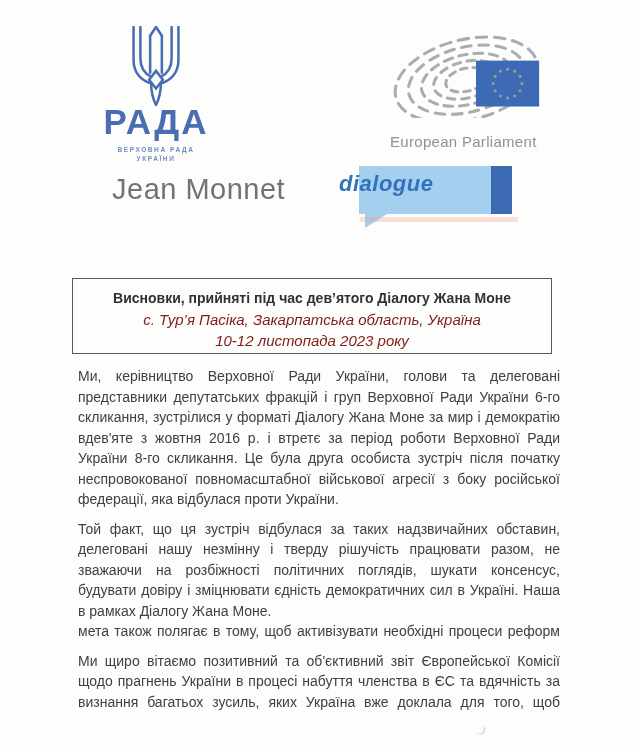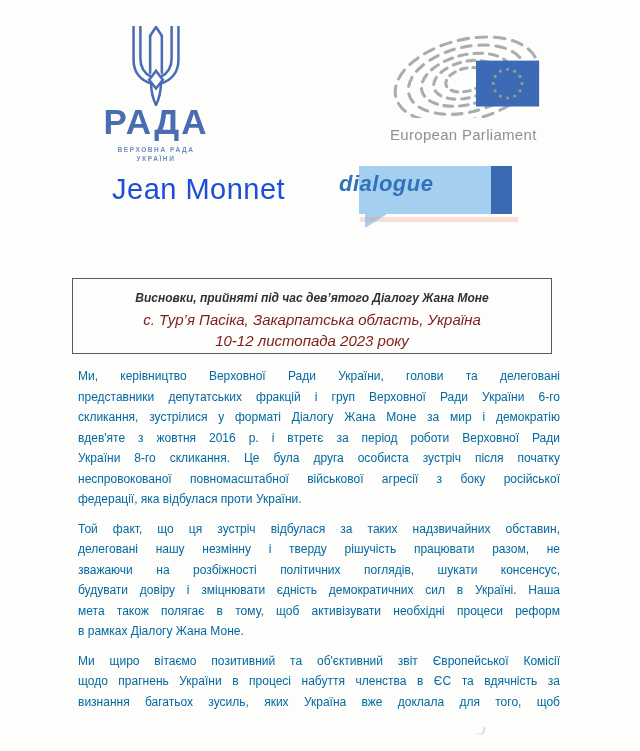--- a/index.html
+++ b/index.html
@@ -19,21 +19,21 @@
     color:#4a6db2;
   }
   .rada-subtitle{
     margin-top:4px;
     font-size:6.5px;letter-spacing:1.6px;line-height:8.5px;
     color:#6f8cc0;font-weight:bold;
   }
   
   .ep-logo{position:absolute;left:388px;top:30px;width:180px;}
   .ep-label{
-    margin-top:4px;margin-left:2px;
+    margin-top:11px;margin-left:2px;
     font-size:15px;color:#8e9296;letter-spacing:0.3px;
   }
   
   .jm-banner{position:absolute;left:0;top:160px;width:640px;height:70px;}
   .jm-bubble{
     position:absolute;left:359px;top:6px;width:132px;height:48px;
     background:#a5cfef;
   }
   .jm-tail{
     position:absolute;left:6px;top:48px;
@@ -44,40 +44,40 @@
   .jm-block{
     position:absolute;left:491px;top:6px;width:21px;height:48px;
     background:#3c6ab2;
   }
   .jm-underline{
     position:absolute;left:360px;top:57px;width:158px;height:5px;
     background:rgba(235,150,120,0.28);
   }
   .jm-name{
     position:absolute;left:112px;top:13px;
-    font-size:29px;color:#1d4ed8;letter-spacing:0.5px;text-align:right;
+    font-size:29px;color:#737373;letter-spacing:0.5px;text-align:right;
   }
   .jm-dialogue{
     position:absolute;left:339px;top:11px;
     font-size:22px;font-style:italic;font-weight:600;
     color:#3272bd;letter-spacing:0.5px;
   }
   
   .title-box{
     position:absolute;left:72px;top:278px;width:478px;height:65px;
     border:1.5px solid #5a5a5a;
     text-align:center;padding-top:9px;
     color:#2f3235;
   }
-  .tb-title{font-size:12px;font-weight:bold;line-height:21px;font-style:italic;}
+  .tb-title{font-size:14px;font-weight:bold;line-height:21px;}
   .tb-location,.tb-dates{font-size:15px;font-style:italic;line-height:21px;color:#7f1d1d;}
   
   .body-text{
     position:absolute;left:78px;top:366px;width:482px;
-    font-size:12px;line-height:20.5px;color:#0369a1;
+    font-size:14px;line-height:20.5px;color:#404040;
   }
   .paragraph{margin:0 0 9px 0;}
   .line{text-align:justify;text-align-last:justify;}
   .line-end{text-align-last:left;}
   
   .scan-artifact{
     position:absolute;left:477px;top:726px;width:6px;height:8px;
     border-right:2px solid #cfcfcf;border-bottom:1px solid #d8d8d8;
     border-radius:0 0 5px 0;transform:rotate(18deg);opacity:0.8;
   }
@@ -157,22 +157,22 @@
         <div class="line">вдев'яте з жовтня 2016 р. і втретє за період роботи Верховної Ради</div>
         <div class="line">України 8-го скликання. Це була друга особиста зустріч після початку</div>
         <div class="line">неспровокованої повномасштабної військової агресії з боку російської</div>
         <div class="line line-end">федерації, яка відбулася проти України.</div>
       </div>
       <div class="paragraph">
         <div class="line">Той факт, що ця зустріч відбулася за таких надзвичайних обставин,</div>
         <div class="line">делеговані нашу незмінну і тверду рішучість працювати разом, не</div>
         <div class="line">зважаючи на розбіжності політичних поглядів, шукати консенсус,</div>
         <div class="line">будувати довіру і зміцнювати єдність демократичних сил в Україні. Наша</div>
+        <div class="line line-end">в рамках Діалогу Жана Моне.</div>
         <div class="line">мета також полягає в тому, щоб активізувати необхідні процеси реформ</div>
-        <div class="line line-end">в рамках Діалогу Жана Моне.</div>
       </div>
       <div class="paragraph">
         <div class="line">Ми щиро вітаємо позитивний та об'єктивний звіт Європейської Комісії</div>
         <div class="line">щодо прагнень України в процесі набуття членства в ЄС та вдячність за</div>
         <div class="line">визнання багатьох зусиль, яких Україна вже доклала для того, щоб</div>
       </div>
     </main>
 
   <span class="scan-artifact"></span>
 

